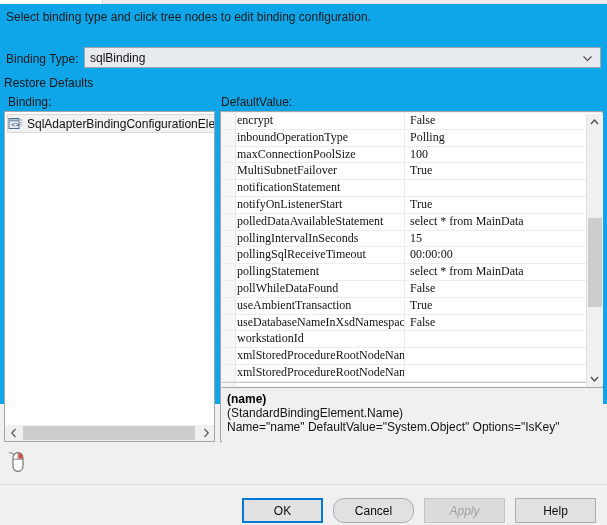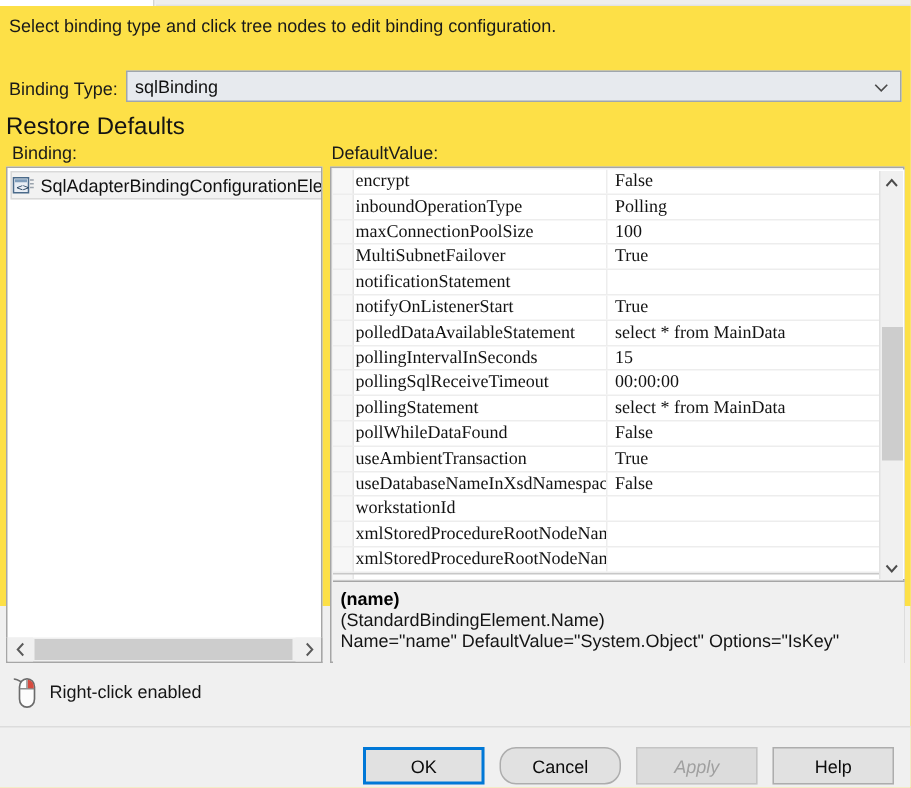--- a/index.html
+++ b/index.html
@@ -15,21 +15,21 @@
     font-family: "Liberation Sans", sans-serif;
     font-size: 12px;
     color: #000000;
     -webkit-font-smoothing: antialiased;
   }
 
   .dialog {
     position: relative;
     width: 607px;
     height: 404px;
-    background: #fde047;
+    background: #0ea5e9;
     box-sizing: border-box;
   }
 
   
   .tab-strip {
     position: absolute;
     left: 0; top: 0;
     width: 607px; height: 4px;
     background: #f0f0f0;
   }
@@ -87,21 +87,21 @@
     position: absolute;
     right: 7px; top: 5px;
     width: 11px; height: 11px;
   }
   .combobox .cb-arrow svg { display: block; }
 
   
   .restore-defaults {
     position: absolute;
     left: 4px; top: 76px;
-    font-size: 16px;
+    font-size: 12px;
     color: #141414;
     white-space: nowrap;
     cursor: default;
   }
 
   
   .caption {
     position: absolute;
     font-size: 12px;
     color: #1a1a1a;
@@ -549,21 +549,20 @@
   <div class="status-bar">
     <span class="mouse-icon">
       <svg width="22" height="24" viewBox="0 0 22 24">
         <path d="M6 8 C6 4.8 8.2 2.6 11 2.6 C13.8 2.6 16 4.8 16 8 L16 16 C16 19.2 13.8 21.4 11 21.4 C8.2 21.4 6 19.2 6 16 Z" fill="#fcfcfc" stroke="#6b6b6b" stroke-width="1.1"></path>
         <path d="M11 2.6 L11 9.2" stroke="#8c8c8c" stroke-width="1"></path>
         <path d="M6.2 9.2 L15.8 9.2" stroke="#8c8c8c" stroke-width="1"></path>
         <path d="M11.6 3.1 C13.9 3.4 15.5 5.3 15.5 8 L15.5 8.8 L11.6 8.8 Z" fill="#d64b3f"></path>
         <path d="M7.2 4.6 C5.4 3.4 3.6 2.6 2.2 2.6" stroke="#6b6b6b" stroke-width="1" fill="none"></path>
       </svg>
     </span>
-    <span class="status-text">Right-click enabled</span>
   </div>
 
   <div class="button-bar">
     <button class="btn btn-ok">OK</button>
     <button class="btn btn-cancel">Cancel</button>
     <button class="btn btn-apply">Apply</button>
     <button class="btn btn-help">Help</button>
   </div>
 
 </div>

